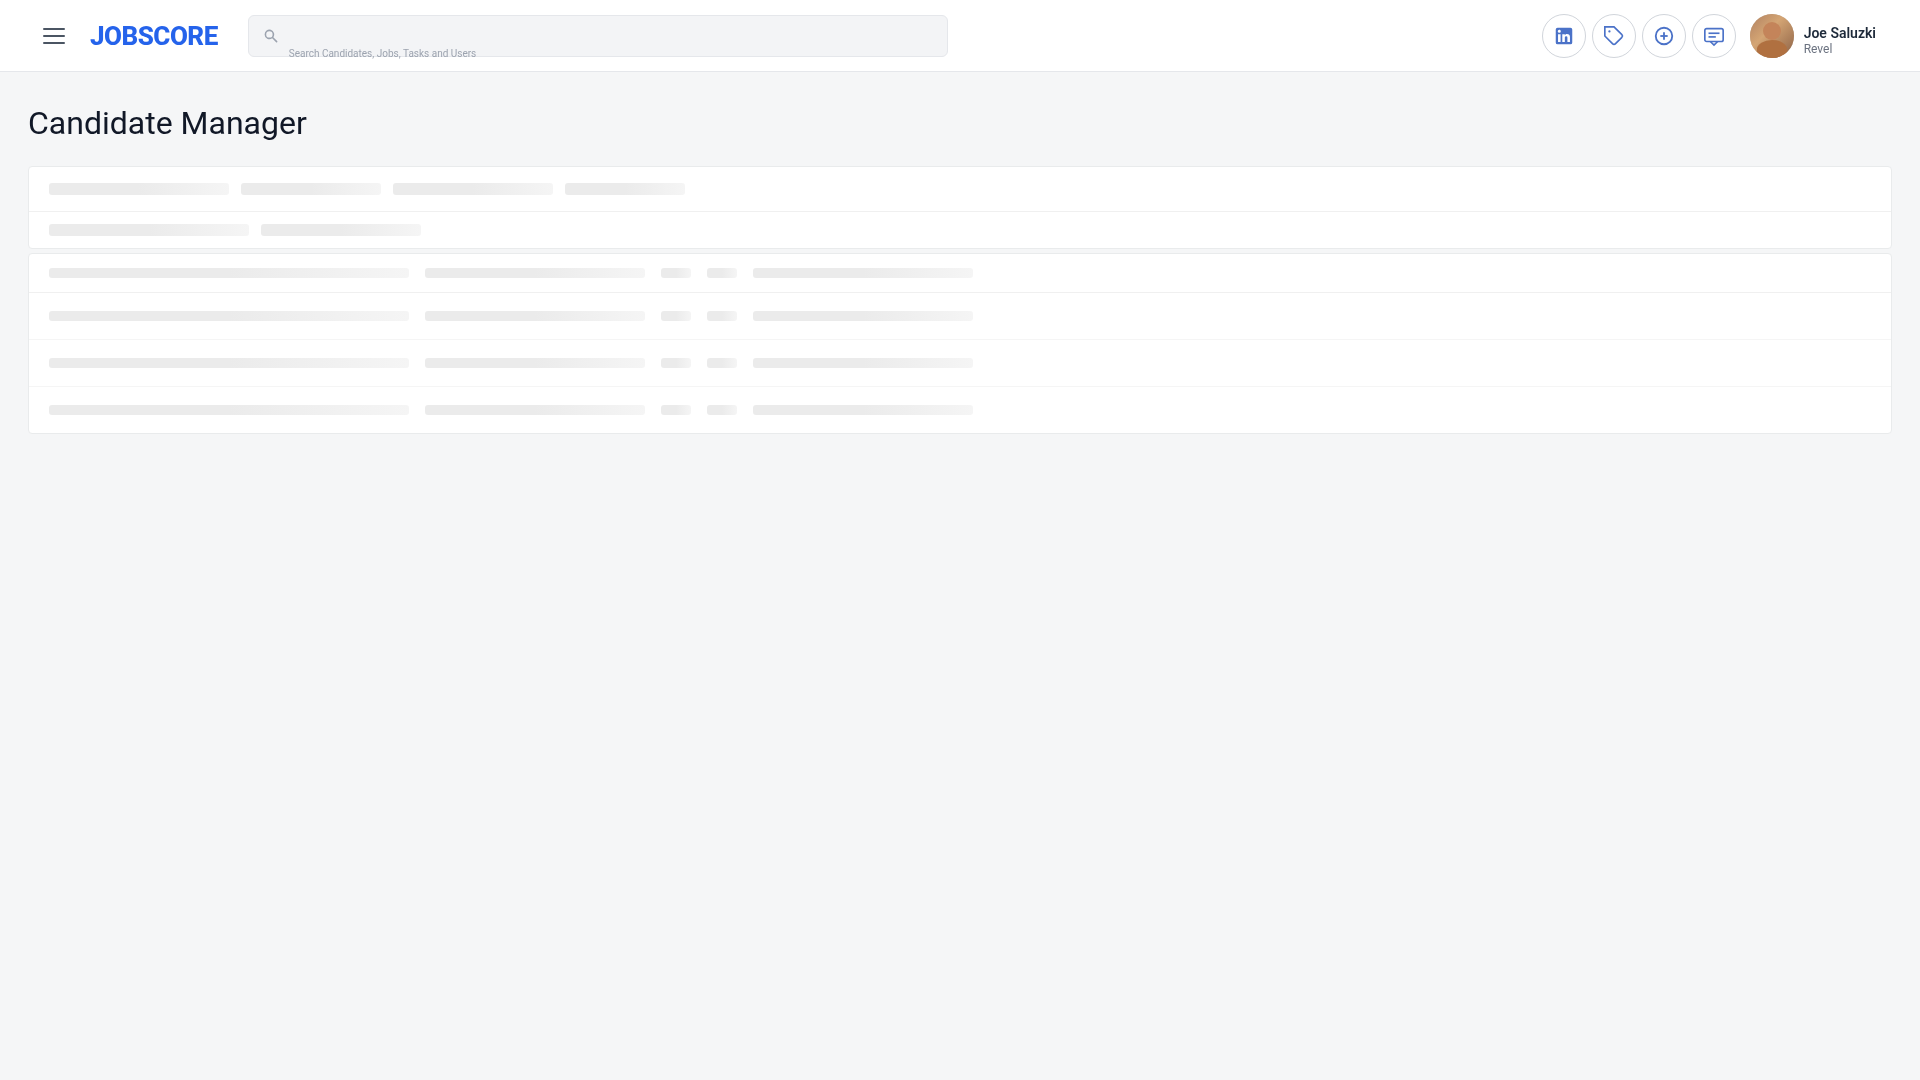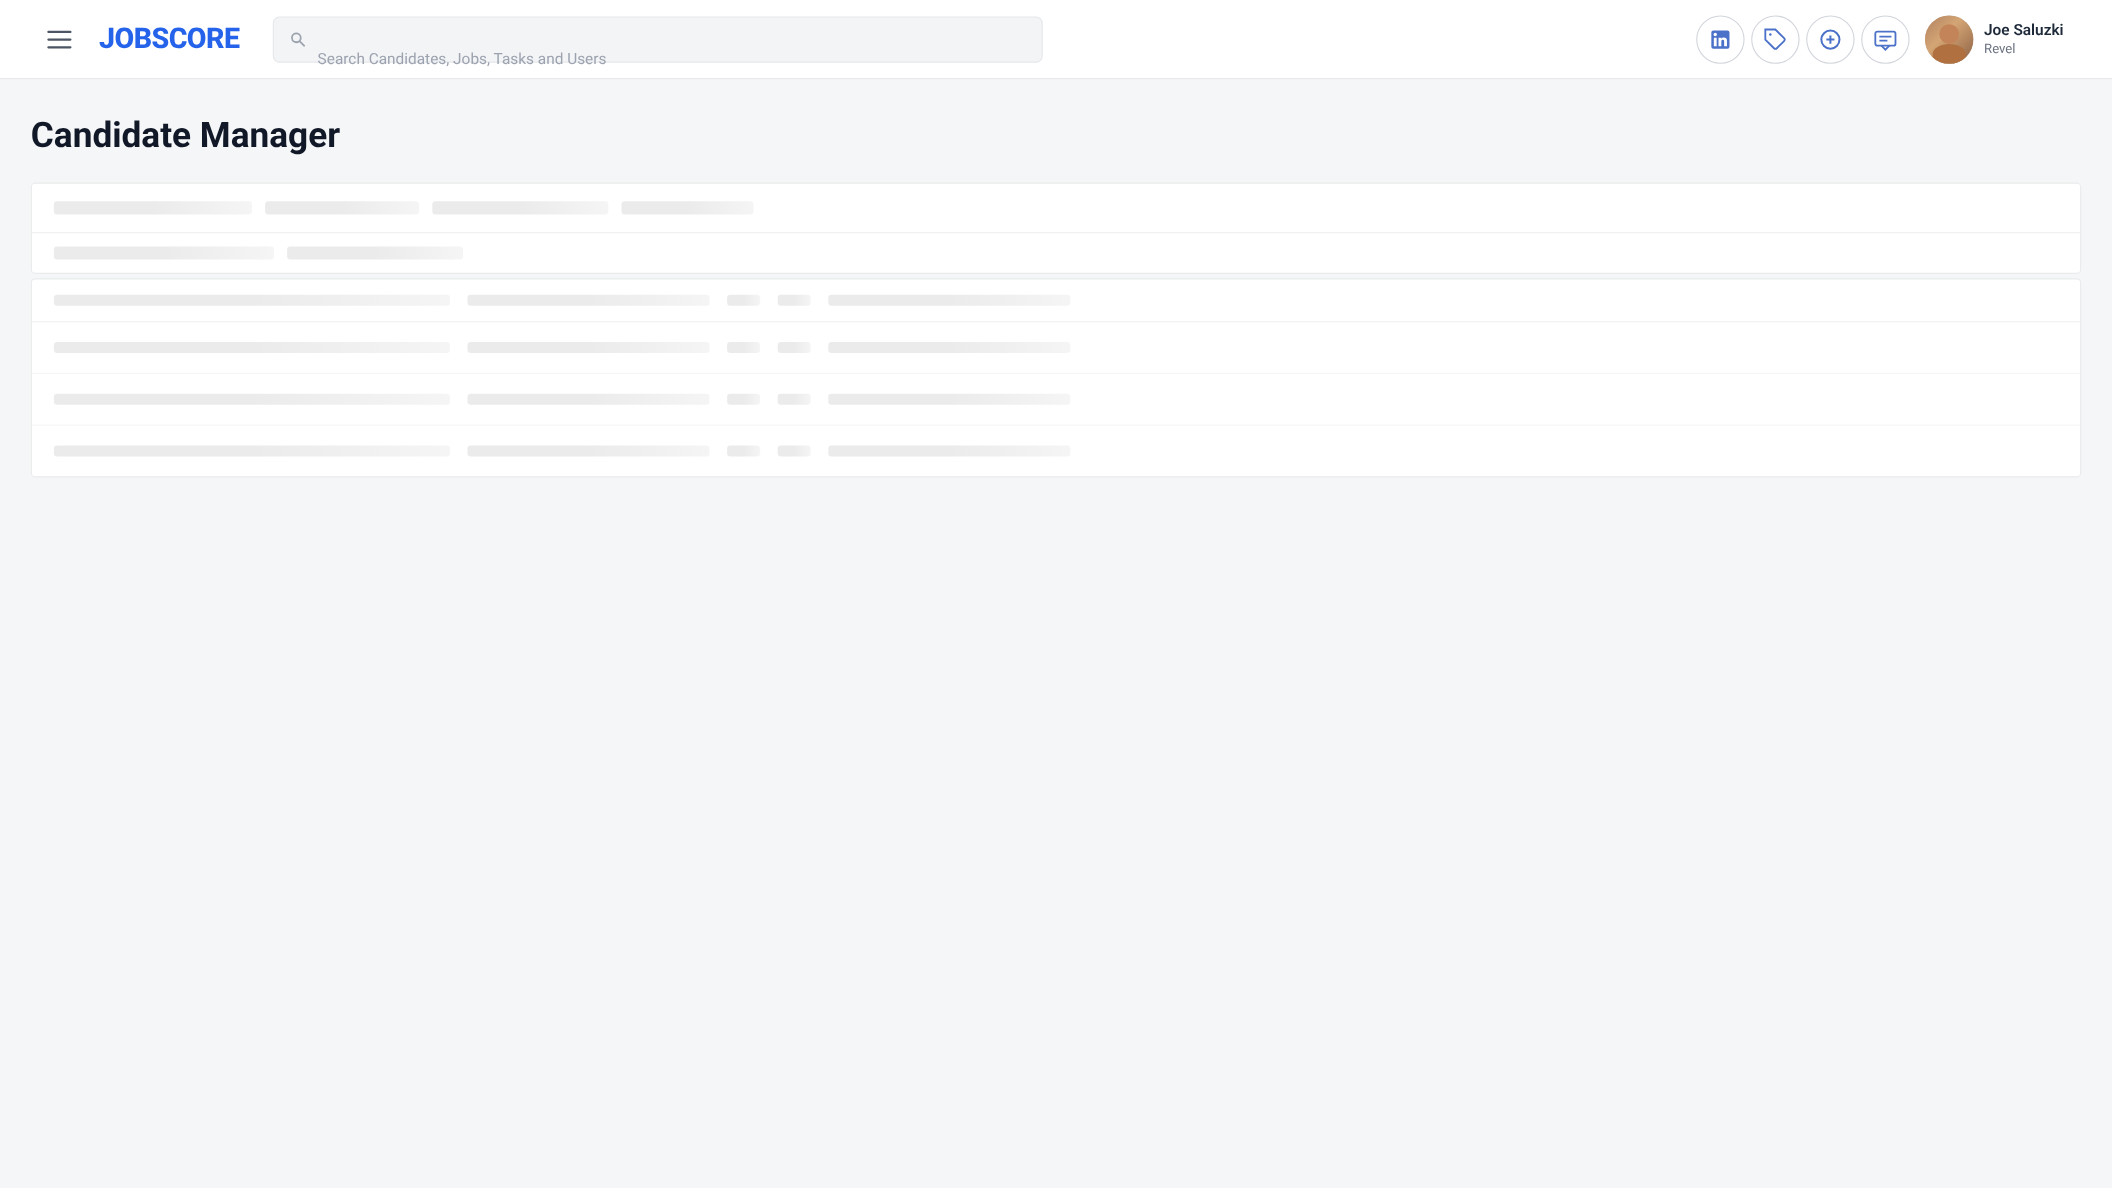--- a/index.html
+++ b/index.html
@@ -83,21 +83,21 @@
     }
 
     .search-icon-wrap {
       color: #9ca3af;
       display: flex;
       align-items: center;
     }
 
     .search-placeholder {
       color: #9ca3af;
-      font-size: 14px;
+      font-size: 10px;
       margin-top: 36px;
     }
 
     .nav-right {
       margin-left: auto;
       display: flex;
       align-items: center;
       gap: 6px;
     }
 
@@ -124,21 +124,21 @@
       position: absolute;
       top: 0;
       left: 0;
       width: 80%;
       height: 3px;
       background: linear-gradient(90deg, #3b82f6, #60a5fa);
     }
 
     .user-profile {
       display: flex;
-      align-items: center;
+      align-items: flex-end;
       gap: 10px;
       cursor: pointer;
       padding: 4px 8px;
       border-radius: 6px;
     }
 
     .user-avatar {
       width: 44px;
       height: 44px;
       border-radius: 50%;
@@ -198,21 +198,21 @@
       line-height: 1.3;
     }
 
     
     .main-content {
       padding: 32px 28px;
     }
 
     .page-title {
       font-size: 32px;
-      font-weight: 700;
+      font-weight: 400;
       color: #111827;
       margin-bottom: 24px;
     }
 
     
     .skeleton-card {
       background: #ffffff;
       border: 1px solid #e9ebec;
       border-radius: 4px;
       margin-bottom: 4px;

